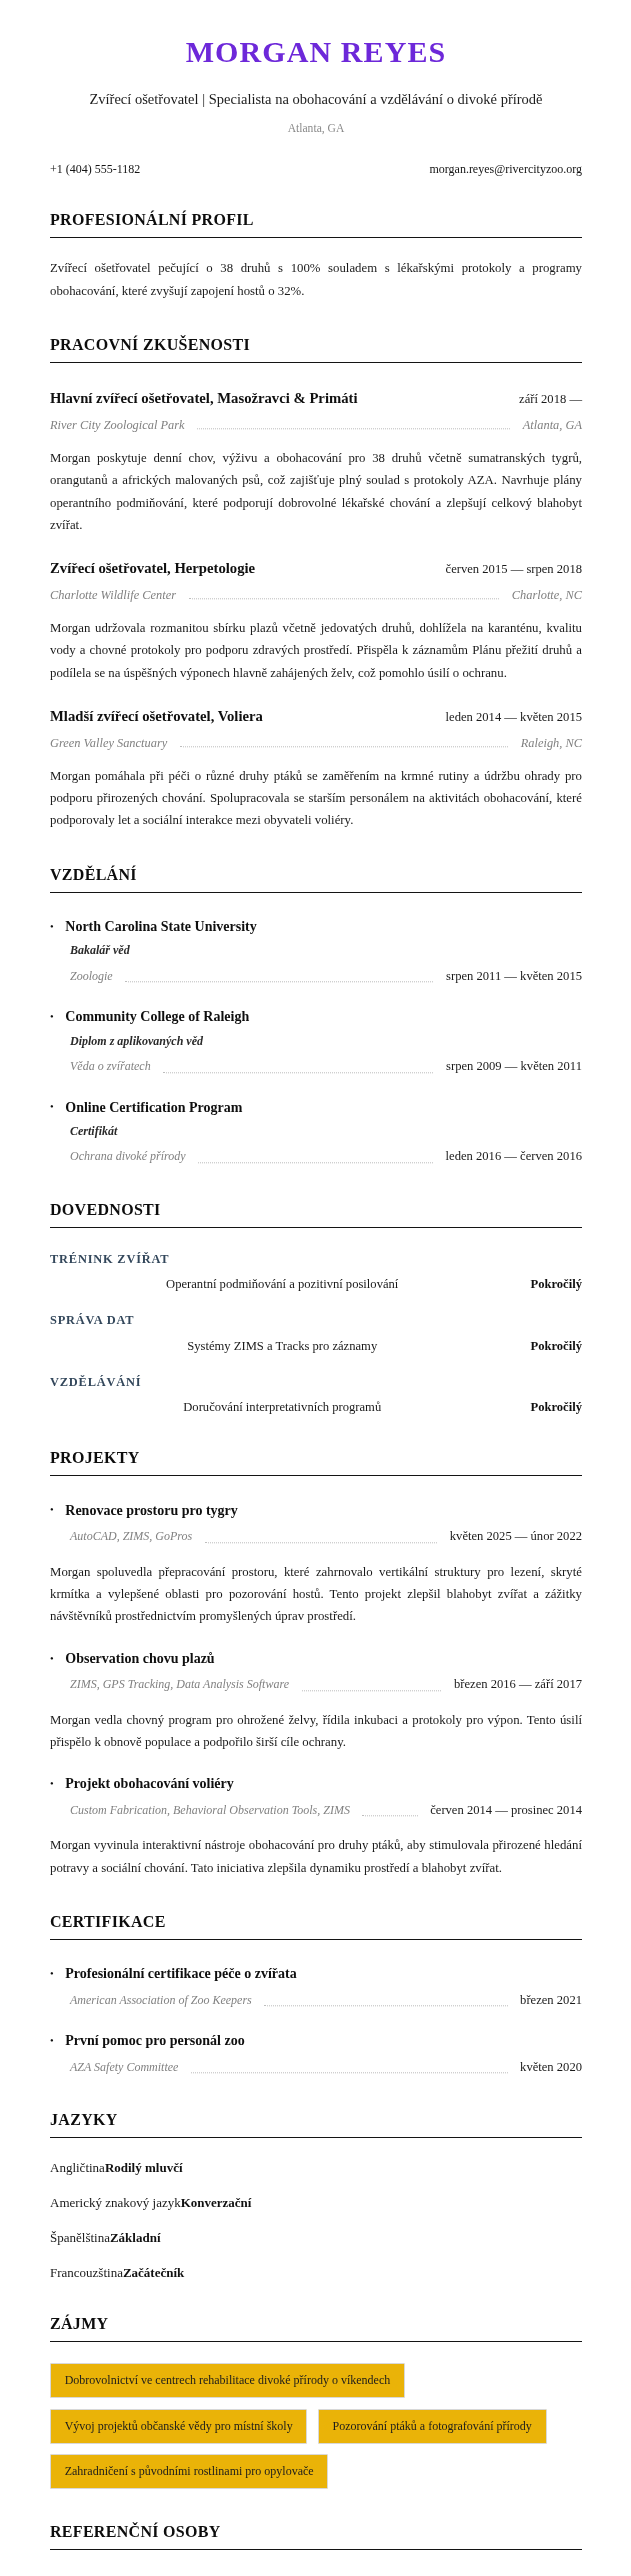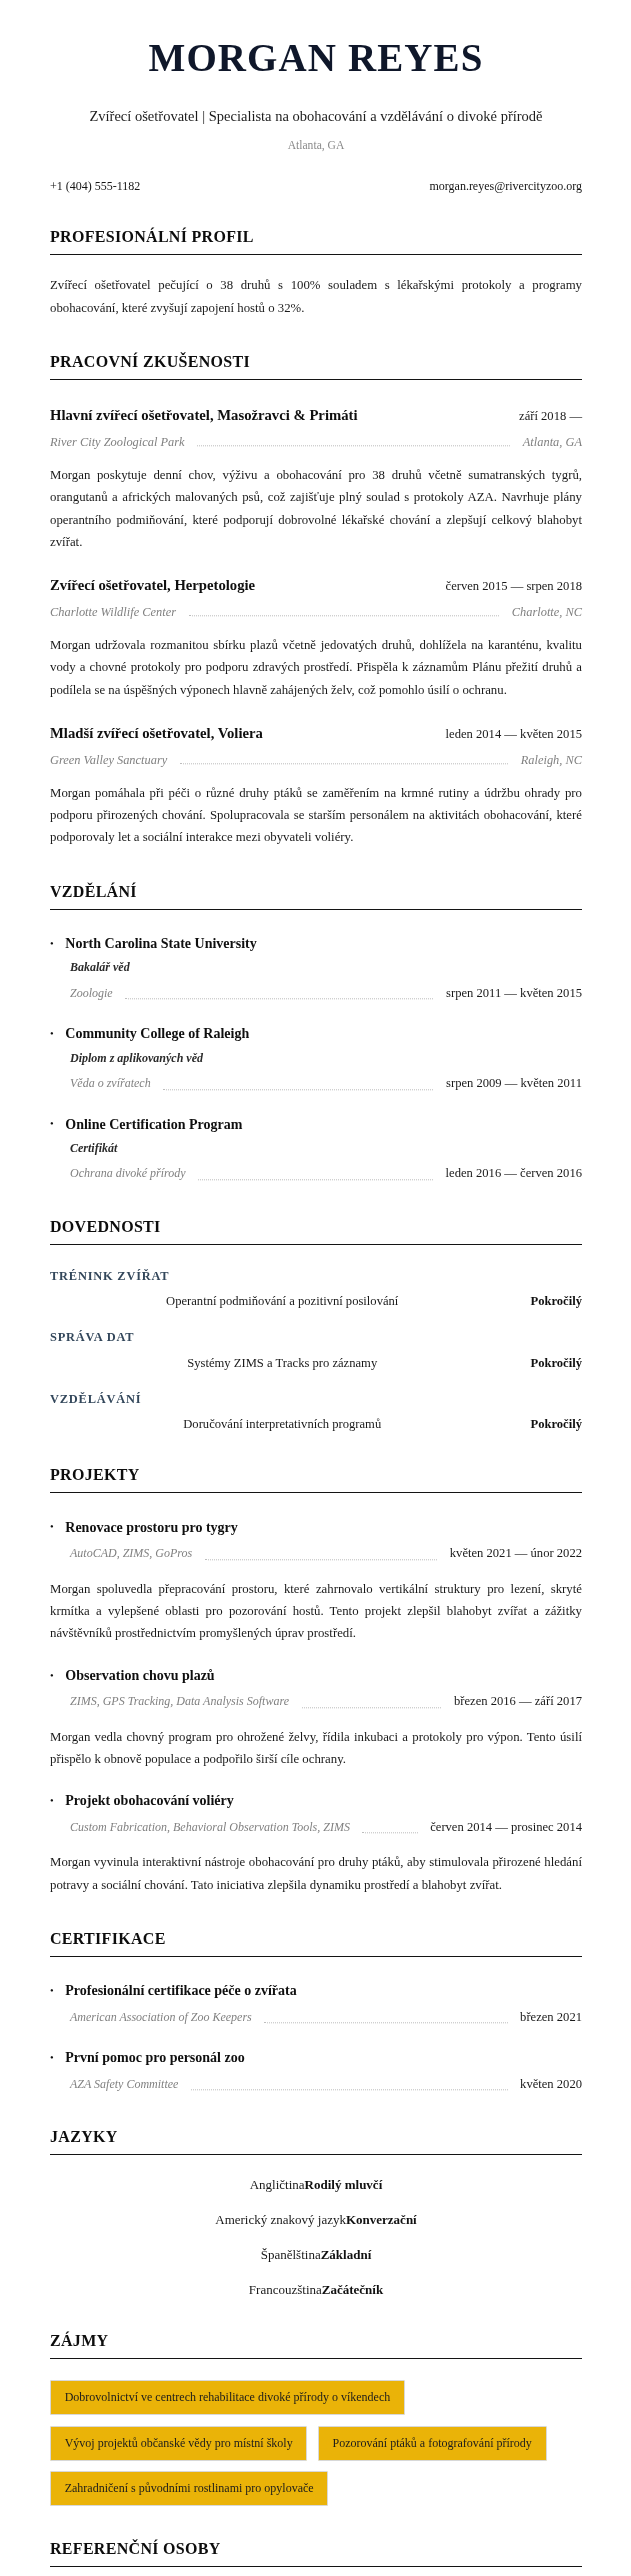--- a/index.html
+++ b/index.html
@@ -10,25 +10,25 @@
     min-height: 2576px;
     margin: 0 auto;
     font-family: "Liberation Serif", "DejaVu Serif", serif;
     color: #161616;
   }
   .page { padding: 35px 50px 63px 50px; }
 
   
   .hdr { text-align: center; }
   .hdr-name {
-    font-size: 39px;
+    font-size: 30px;
     font-weight: 700;
     letter-spacing: 1.1px;
-    color: #0f172a;
-    margin-bottom: 24px;
+    color: #6d28d9;
+    margin-bottom: 18px;
   }
   .hdr-headline {
     font-size: 14.5px;
     line-height: 1.78;
     color: #1c1c1c;
     max-width: 508px;
     margin: 0 auto 9.5px auto;
   }
   .hdr-loc {
     font-size: 11.6px;
@@ -124,21 +124,21 @@
     letter-spacing: 0.8px;
     color: #33475b;
   }
   .skill-row { margin-top: 10.5px; font-size: 12.6px; text-align: center; }
   .skill-name { flex: 1 1 auto; padding-right: 16px; color: #191919; }
   .skill-level { font-weight: 700; color: #111; flex-shrink: 0; }
 
   
   .lang-row {
     display: flex;
-    justify-content: center;
+    justify-content: flex-start;
     align-items: baseline;
     font-size: 13px;
     margin-top: 19px;
   }
   .lang-name { color: #191919; }
   .lang-level { font-weight: 700; color: #111; }
 
   
   .chips { margin-top: 21px; display: flex; flex-wrap: wrap; gap: 10.5px; }
   .chip {
@@ -299,21 +299,21 @@
     <div class="sec-body">
 
       <article class="entry">
         <div class="bullet-row">
           <span class="bullet-icon">•</span>
           <h3 class="entry-title">Renovace prostoru pro tygry</h3>
         </div>
         <div class="row meta-row entry-indent">
           <span class="muted italic">AutoCAD, ZIMS, GoPros</span>
           <span class="leader"></span>
-          <span class="dates">květen 2021 — únor 2022</span>
+          <span class="dates">květen 2025 — únor 2022</span>
         </div>
         <p class="justified desc">Morgan spoluvedla přepracování prostoru, které zahrnovalo vertikální struktury pro lezení, skryté krmítka a vylepšené oblasti pro pozorování hostů. Tento projekt zlepšil blahobyt zvířat a zážitky návštěvníků prostřednictvím promyšlených úprav prostředí.</p>
       </article>
 
       <article class="entry">
         <div class="bullet-row">
           <span class="bullet-icon">•</span>
           <h3 class="entry-title">Observation chovu plazů</h3>
         </div>
         <div class="row meta-row entry-indent">

